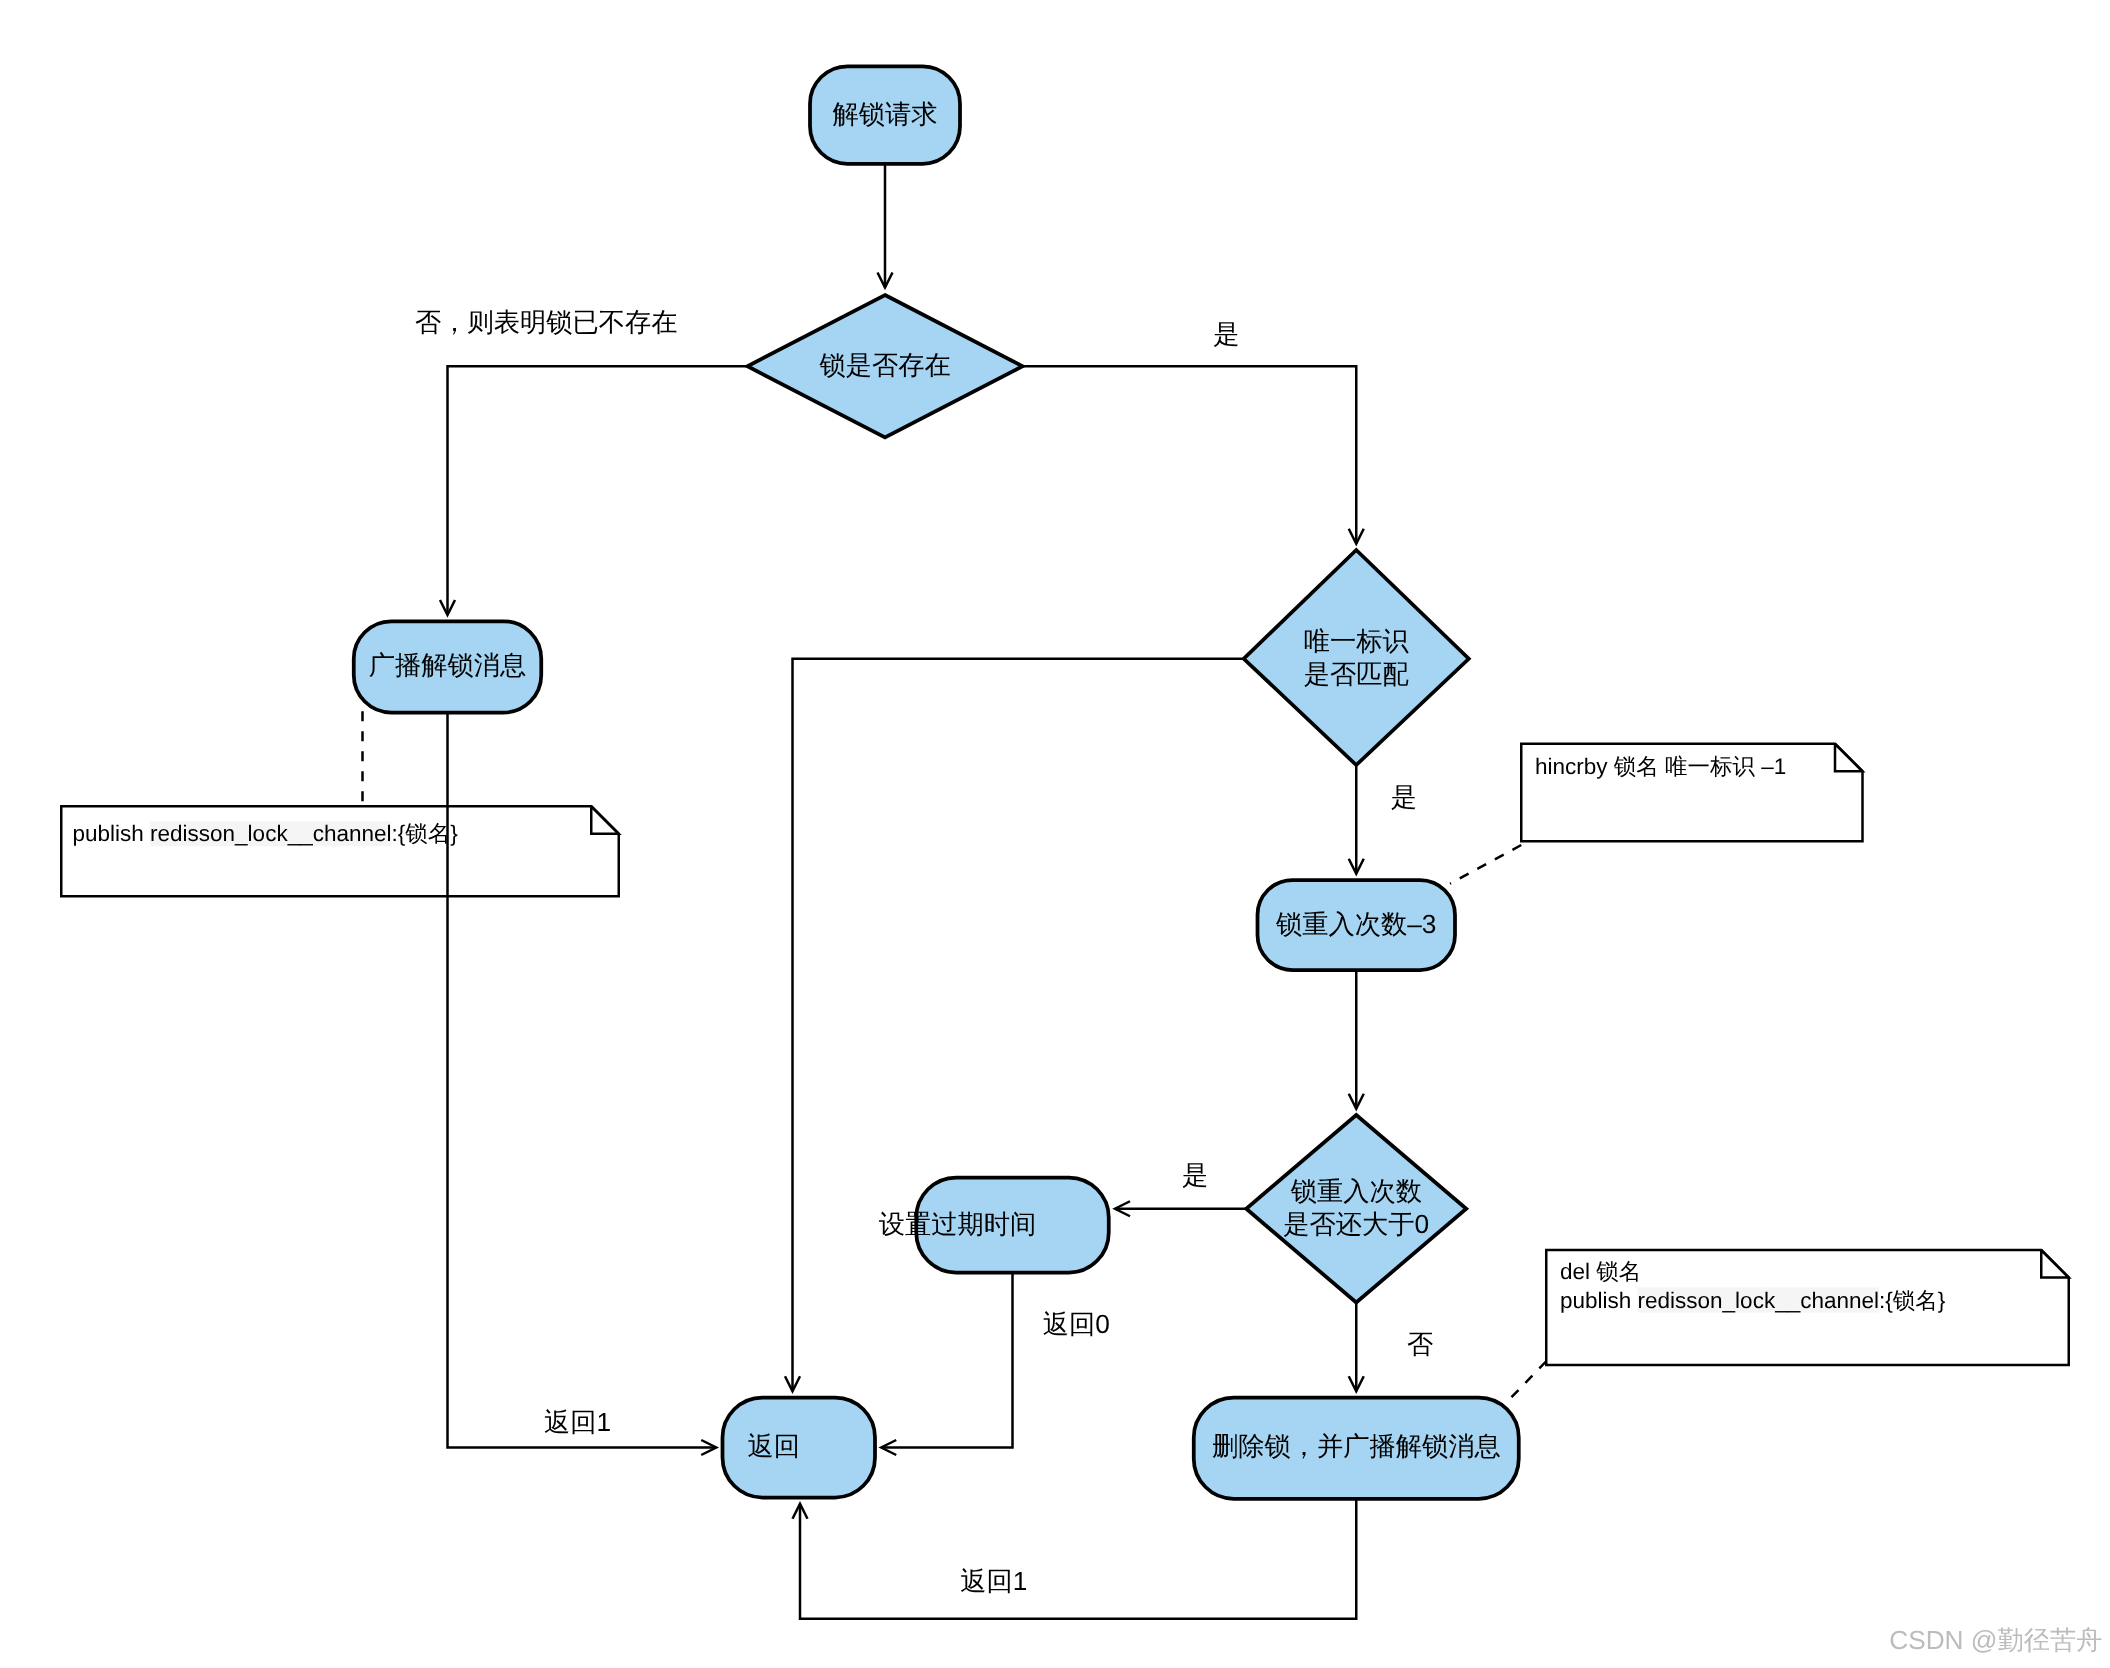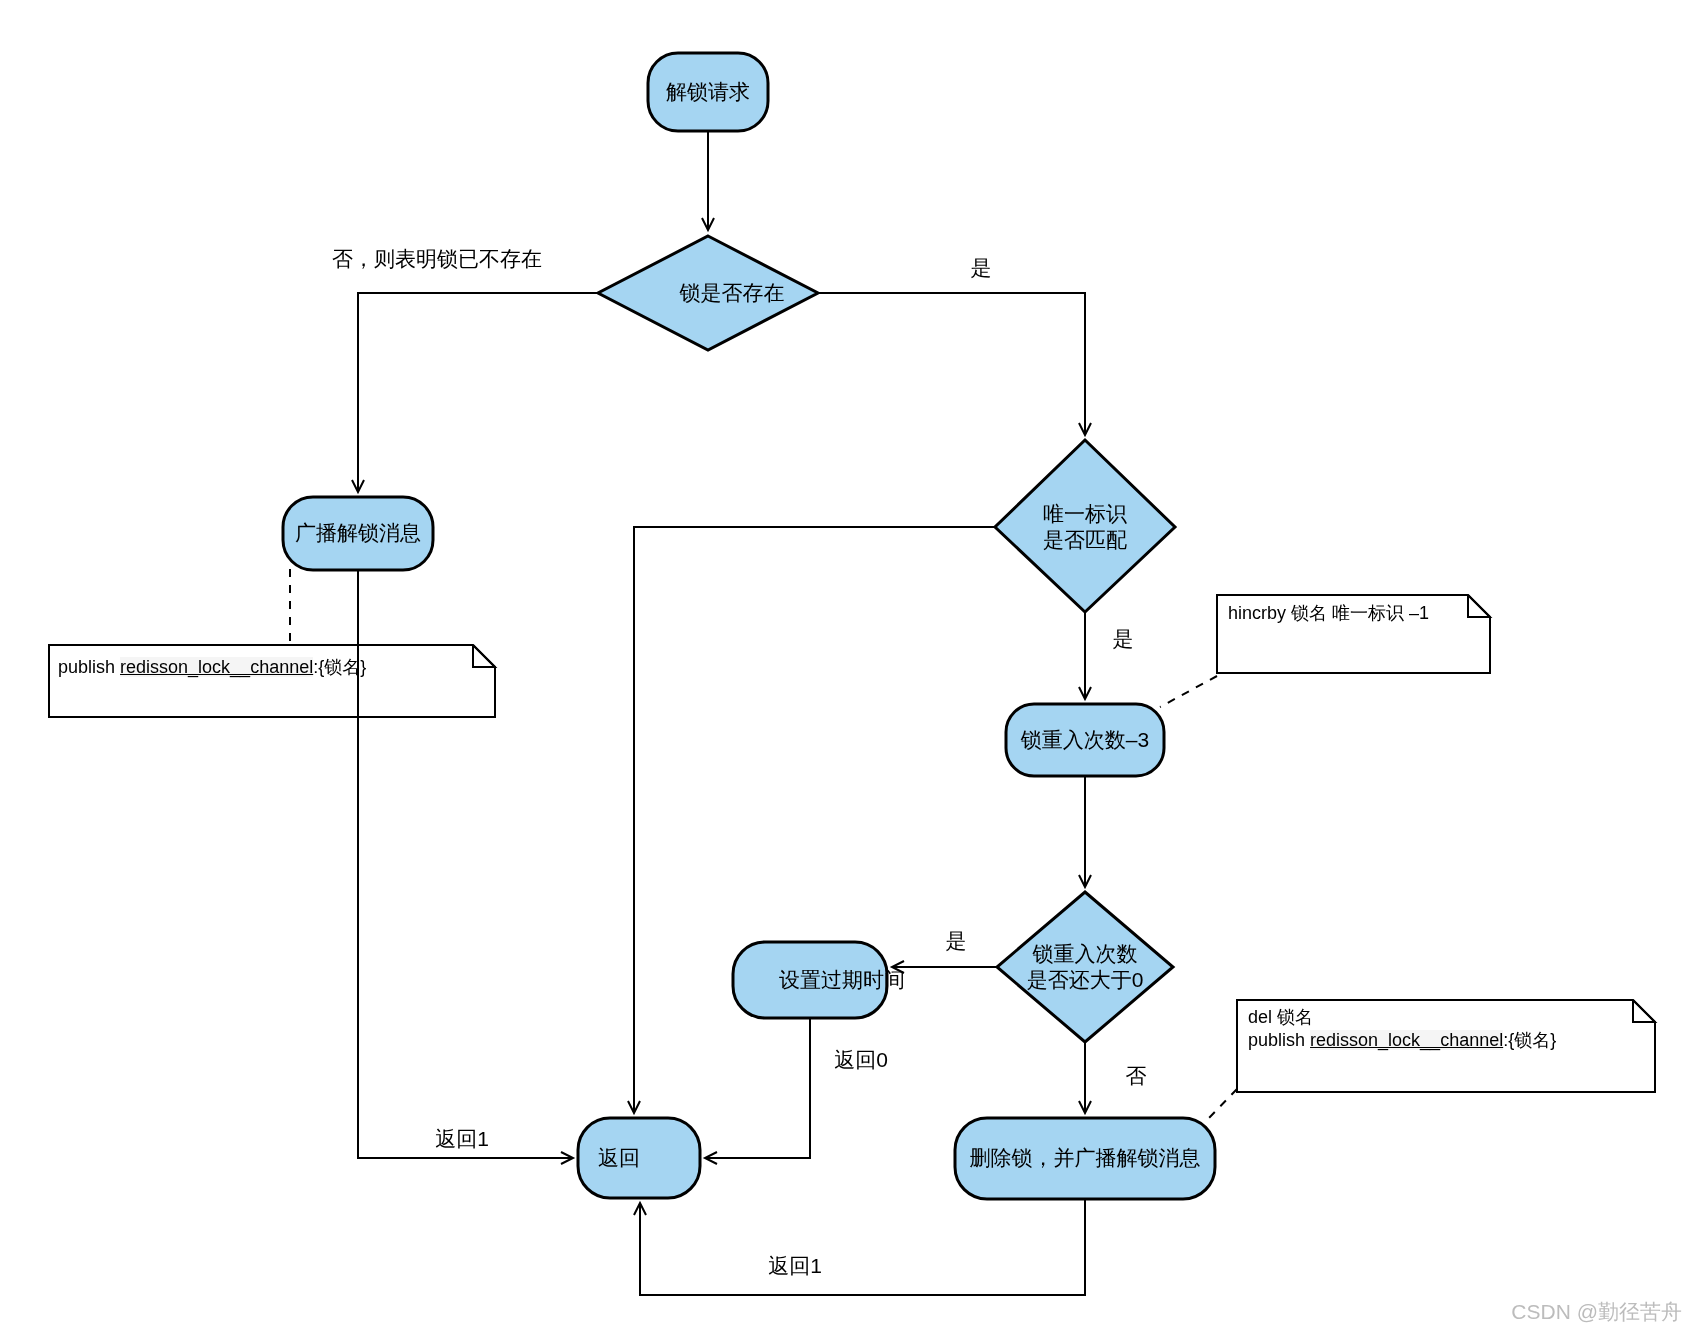--- a/index.html
+++ b/index.html
@@ -20,21 +20,21 @@
     white-space:nowrap;
     text-align:center;
   }
   .note-text{
     position:absolute;
     font-size:18px;
     line-height:23px;
     white-space:nowrap;
     text-align:left;
   }
-  .code-bg{background:var(--code-highlight,#f5f5f5);text-decoration:underline;}
+  .code-bg{background:var(--code-highlight,#f5f5f5);}
   .watermark{
     position:absolute;
     right:6px;
     top:1298px;
     font-size:21px;
     color:var(--watermark-color,#bcbcbc);
     text-align:center;
   }
 </style>
 </head>
@@ -86,37 +86,37 @@
       <rect x="1006" y="704" width="158" height="72" rx="28"></rect>
       <polygon points="1085,892 1173,967 1085,1042 997,967"></polygon>
       <rect x="733" y="942" width="154" height="76" rx="32"></rect>
       <rect x="955" y="1118" width="260" height="81" rx="32"></rect>
       <rect x="578" y="1118" width="122" height="80" rx="32"></rect>
     </g>
   </svg>
 
   <div class="lbl" style="left:708px;top:92px">解锁请求</div>
 
-  <div class="lbl" style="left:732px;top:293px">锁是否存在</div>
+  <div class="lbl" style="left:708px;top:293px">锁是否存在</div>
 
   <div class="lbl" style="left:358px;top:533px">广播解锁消息</div>
 
   <div class="lbl" style="left:1085px;top:527px">
     <div>唯一标识</div>
     <div>是否匹配</div>
   </div>
 
   <div class="lbl" style="left:1085px;top:740px">锁重入次数–3</div>
 
   <div class="lbl" style="left:1085px;top:967px">
     <div>锁重入次数</div>
     <div>是否还大于0</div>
   </div>
 
-  <div class="lbl" style="left:842px;top:980px">设置过期时间</div>
+  <div class="lbl" style="left:766px;top:980px">设置过期时间</div>
 
   <div class="lbl" style="left:1085px;top:1158px">删除锁，并广播解锁消息</div>
 
   <div class="lbl" style="left:619px;top:1158px">返回</div>
 
   <div class="lbl" style="left:437px;top:259px">否，则表明锁已不存在</div>
   <div class="lbl" style="left:981px;top:268px">是</div>
   <div class="lbl" style="left:1123px;top:639px">是</div>
   <div class="lbl" style="left:956px;top:941px">是</div>
   <div class="lbl" style="left:861px;top:1060px">返回0</div>

